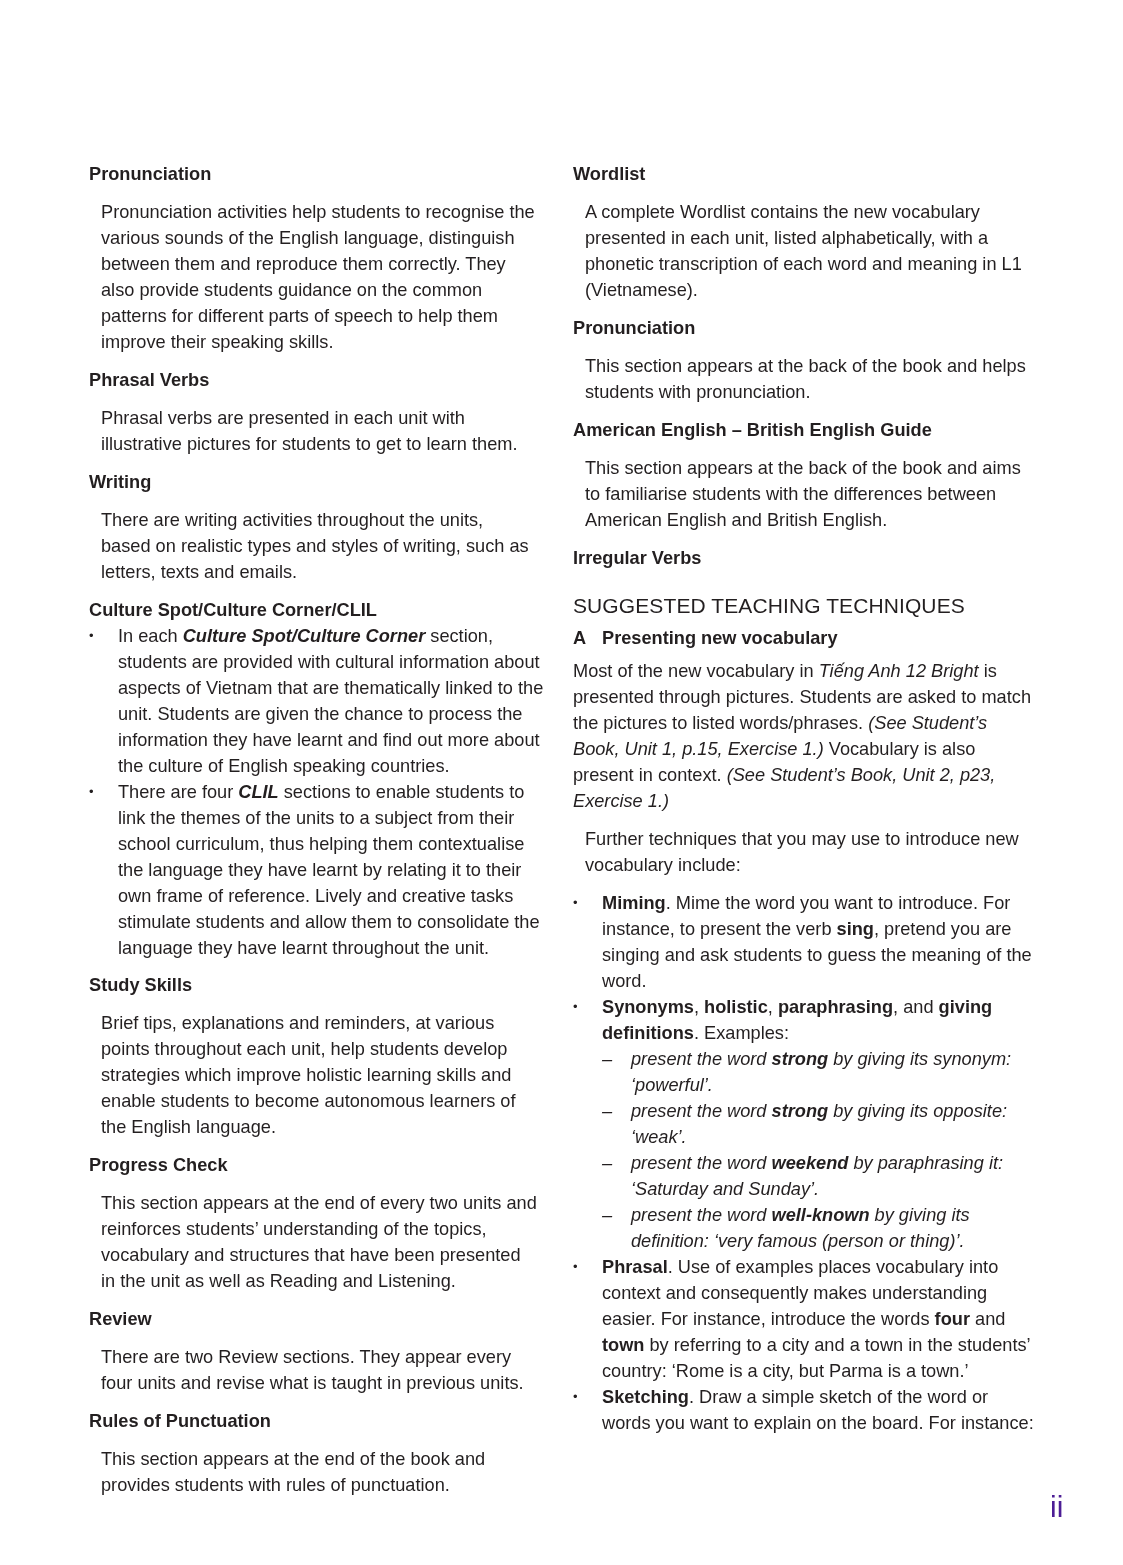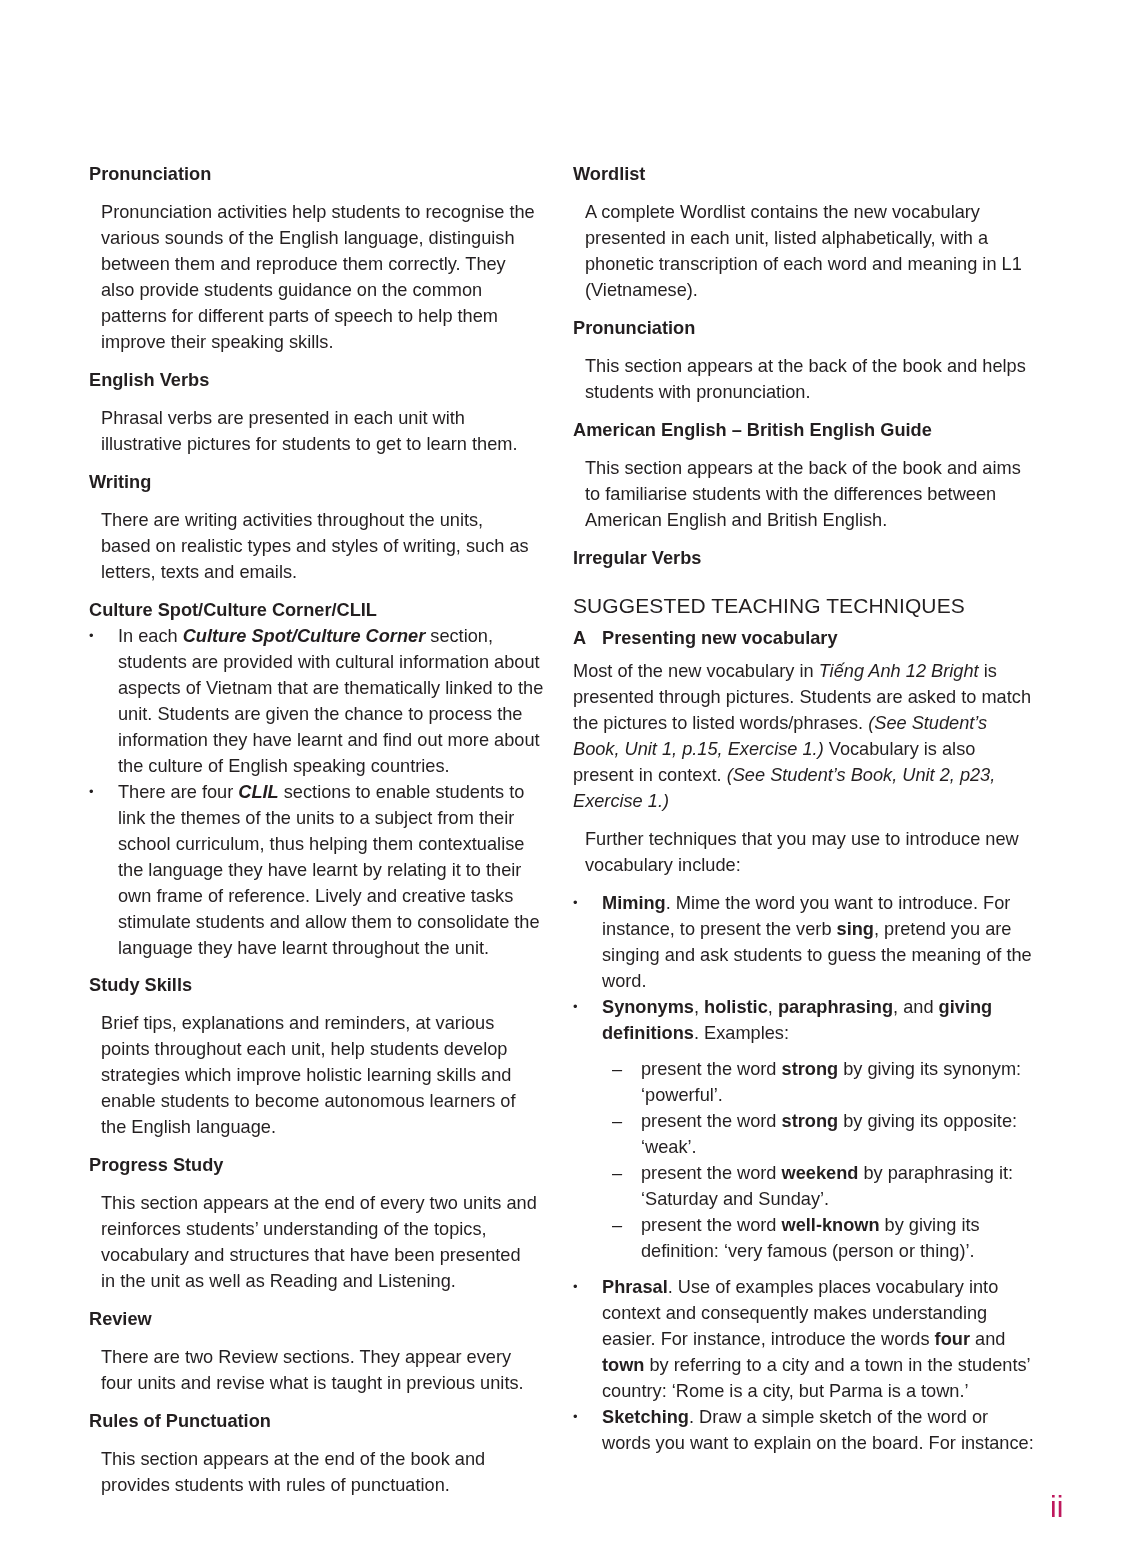--- a/index.html
+++ b/index.html
@@ -8,42 +8,42 @@
   .col { position: absolute; top: 161px; font-size: 18.2px; line-height: 26px; }
   .col-left { left: 89px; width: 460px; }
   .col-right { left: 573px; width: 465px; }
   .sec { margin: 0 0 11px 0; }
   .sec.tight { margin-bottom: 0; }
   h3 { font-size: 18.2px; font-weight: bold; margin: 0; line-height: 26px; }
   p { margin: 12px; }
   ul.bul { list-style: none; margin: 0; padding: 0; }
   ul.bul > li { position: relative; padding-left: 29px; }
   ul.bul > li::before { content: "\2022"; position: absolute; left: 0; top: 0; font-size: 13px; }
-  ul.dash { list-style: none; margin: 10px; padding: 0; }
+  ul.dash { list-style: none; margin: 0; padding: 0; font-style: italic; }
   ul.dash > li { position: relative; padding-left: 29px; }
   ul.dash > li::before { content: "\2013"; position: absolute; left: 0; top: 0; }
   .caps { font-size: 21px; font-weight: normal; letter-spacing: 0.1px; margin: 22px 0 6px 0; }
   .sub { display: flex; font-weight: bold; margin-bottom: 7px; }
   .sub .letter { width: 29px; }
-  .page-num { position: absolute; left: 1050px; top: 1490px; font-size: 30px; line-height: 34px; color: #be185d; font-weight: normal; }
+  .page-num { position: absolute; left: 1050px; top: 1490px; font-size: 30px; line-height: 34px; color: #4c1d95; font-weight: normal; }
   b, strong { font-weight: bold; }
   i, em { font-style: italic; }
 </style>
 </head>
 <body>
 
 <div class="col col-left">
 
   <div class="sec">
     <h3>Pronunciation</h3>
     <p>Pronunciation activities help students to recognise the various sounds of the English language, distinguish between them and reproduce them correctly. They also provide students guidance on the common patterns for different parts of speech to help them improve their speaking skills.</p>
   </div>
 
   <div class="sec">
-    <h3>English Verbs</h3>
+    <h3>Phrasal Verbs</h3>
     <p>Phrasal verbs are presented in each unit with illustrative pictures for students to get to learn them.</p>
   </div>
 
   <div class="sec">
     <h3>Writing</h3>
     <p>There are writing activities throughout the units, based on realistic types and styles of writing, such as letters, texts and emails.</p>
   </div>
 
   <div class="sec">
     <h3>Culture Spot/Culture Corner/CLIL</h3>
@@ -52,21 +52,21 @@
       <li><span>There are four </span><b><i>CLIL</i></b><span> sections to enable students to link the themes of the units to a subject from their school curriculum, thus helping them contextualise the language they have learnt by relating it to their own frame of reference. Lively and creative tasks stimulate students and allow them to consolidate the language they have learnt throughout the unit.</span></li>
     </ul>
   </div>
 
   <div class="sec">
     <h3>Study Skills</h3>
     <p>Brief tips, explanations and reminders, at various points throughout each unit, help students develop strategies which improve holistic learning skills and enable students to become autonomous learners of the English language.</p>
   </div>
 
   <div class="sec">
-    <h3>Progress Study</h3>
+    <h3>Progress Check</h3>
     <p>This section appears at the end of every two units and reinforces students’ understanding of the topics, vocabulary and structures that have been presented in the unit as well as Reading and Listening.</p>
   </div>
 
   <div class="sec">
     <h3>Review</h3>
     <p>There are two Review sections. They appear every four units and revise what is taught in previous units.</p>
   </div>
 
   <div class="sec">
     <h3>Rules of Punctuation</h3>

